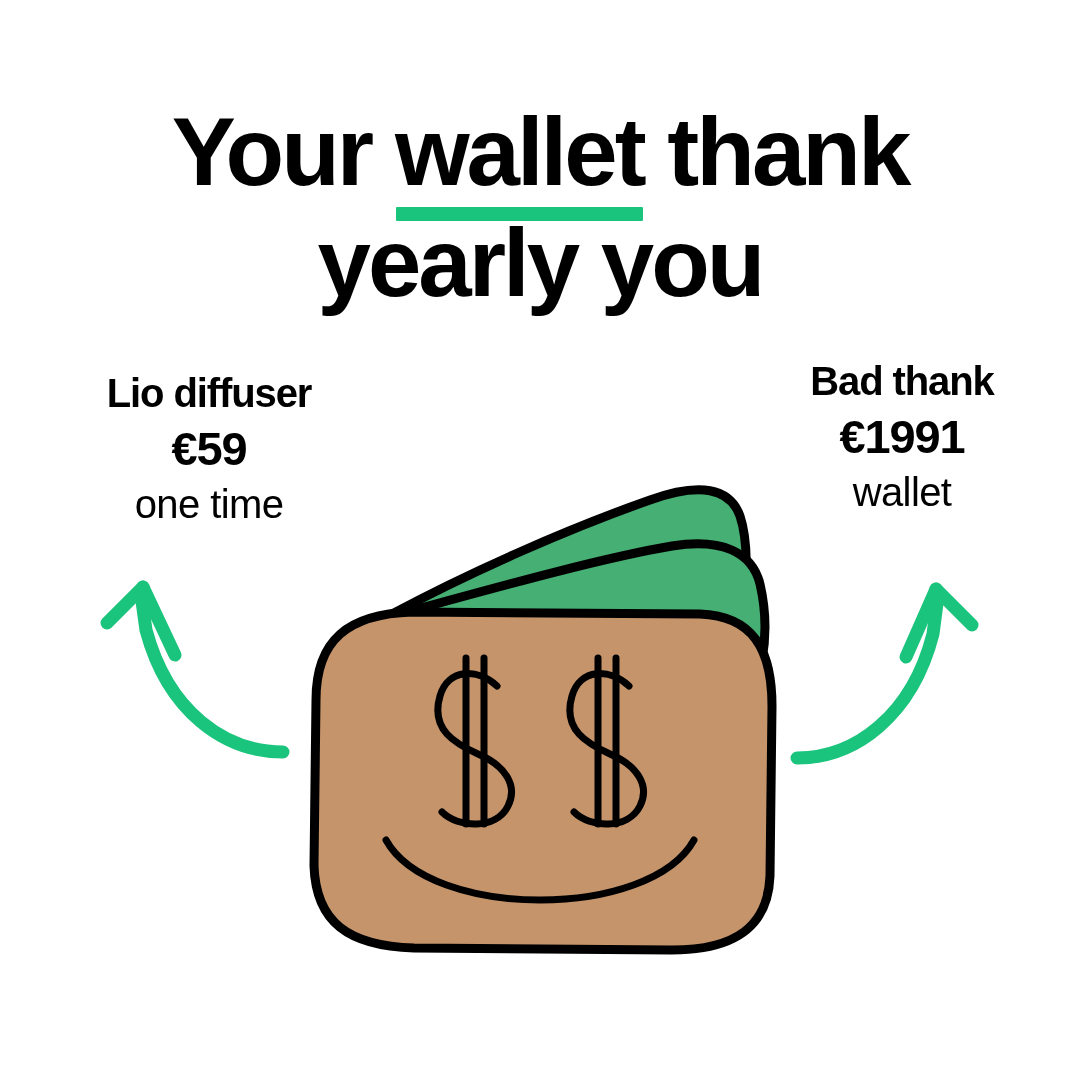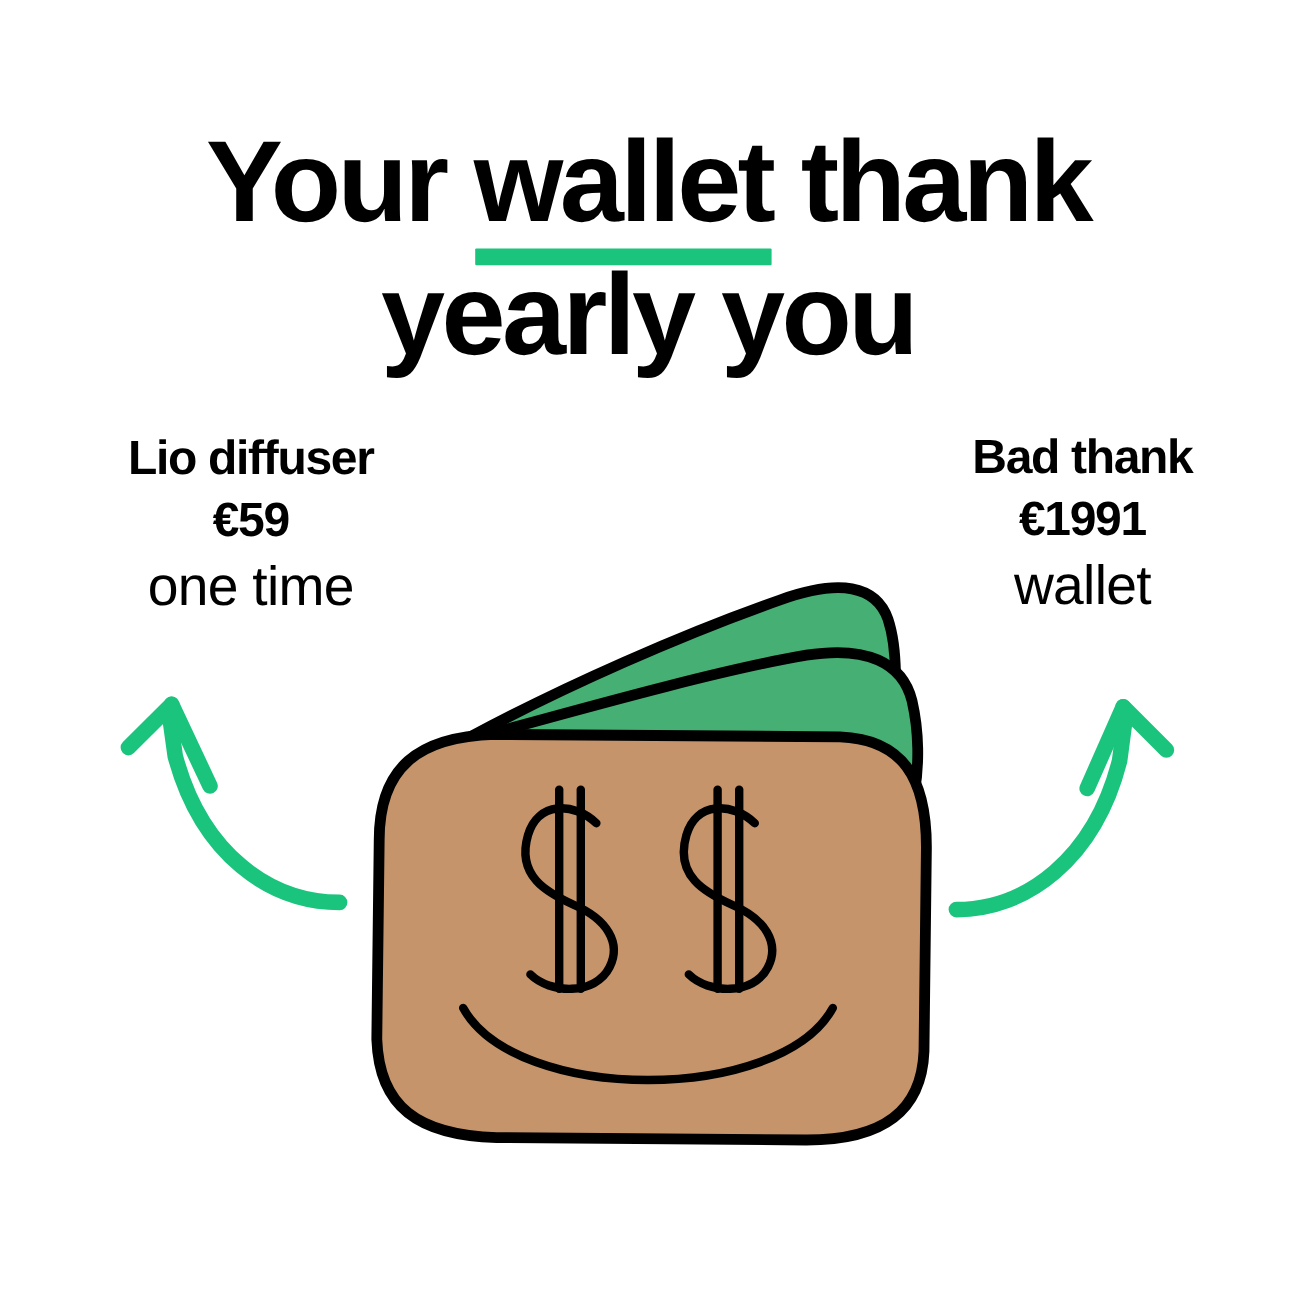--- a/index.html
+++ b/index.html
@@ -49,40 +49,40 @@
     border-radius: 1px;
   }
 
   
   .label-block {
     position: absolute;
     text-align: center;
     color: #000000;
     line-height: 1.16;
   }
-  .label-left  { left: 44px;  top: 359px; width: 330px; }
+  .label-left  { left: 44px;  top: 370px; width: 330px; }
   .label-right { left: 742px; top: 358px; width: 320px; }
 
   .label-title {
     display: block;
     font-weight: 700;
     font-size: 40px;
     letter-spacing: -1.1px;
   }
   .label-price {
     display: block;
     font-weight: 700;
-    font-size: 40px;
+    font-size: 47px;
     letter-spacing: -1.1px;
     margin-top: 6px;
   }
   .label-period {
     display: block;
     font-weight: 400;
-    font-size: 46px;
+    font-size: 40px;
     letter-spacing: -0.6px;
     margin-top: 4px;
   }
 
   
   .art {
     position: absolute;
     left: 0;
     top: 0;
     width: 1080px;

